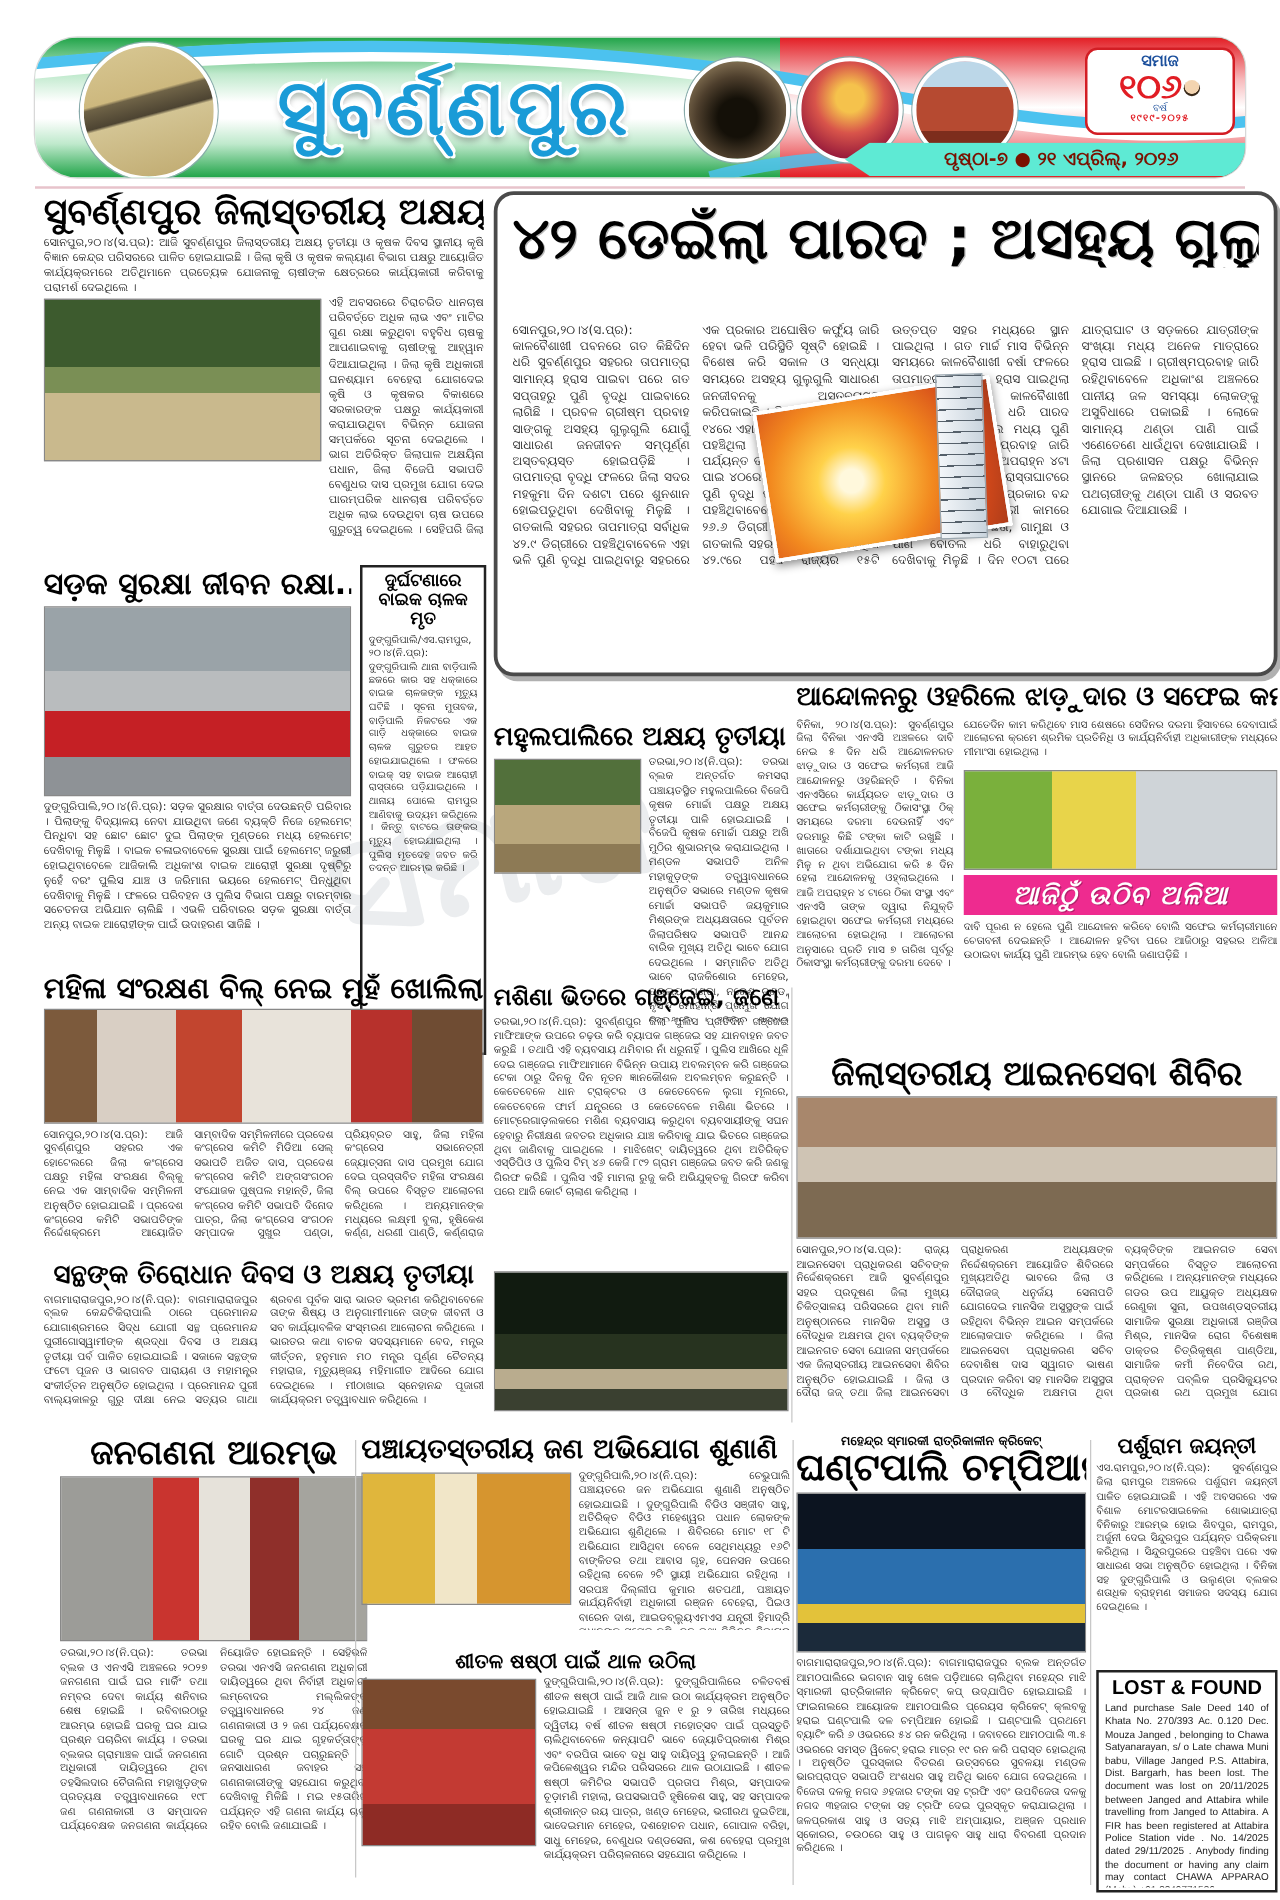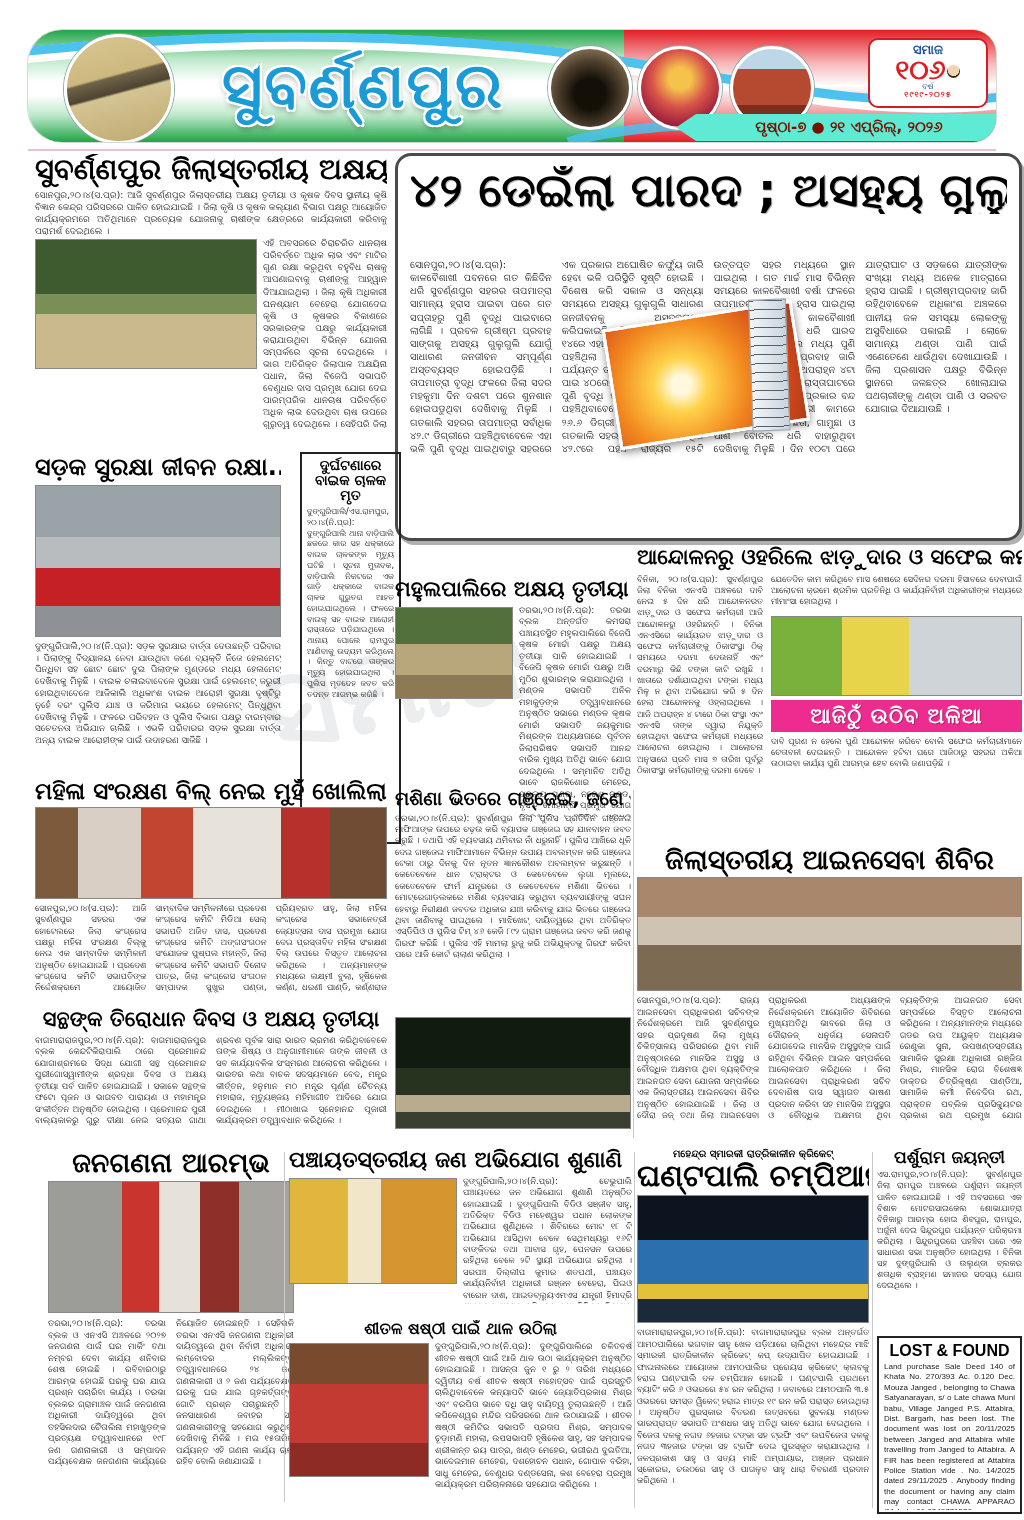--- a/index.html
+++ b/index.html
@@ -64,21 +64,21 @@
   .ph-mahul{background:linear-gradient(180deg,#52703b 0 40%,#b9a77c 40% 75%,#8d7a55 75% 100%);}
   .ph-sweeper{background:linear-gradient(90deg,#7ab03c 0 28%,#e8d44a 28% 55%,#cfd4d8 55% 100%);}
   .ph-ganja{background:linear-gradient(180deg,#111b10 0 45%,#27331f 45% 70%,#b9ac8e 70% 85%,#3a4030 85% 100%);}
   .ph-legal{background:linear-gradient(180deg,#a8876c 0 35%,#cfc4b4 35% 60%,#7d6a52 60% 100%);}
   .ph-census{background:linear-gradient(90deg,#9c9c98 0 30%,#c9342f 30% 45%,#e6e2da 45% 62%,#8f2f2a 62% 78%,#a5a49e 78% 100%);}
   .ph-hearing{background:linear-gradient(90deg,#e0b63c 0 35%,#f1e6c8 35% 55%,#d6952f 55% 100%);}
   .ph-shital{background:linear-gradient(180deg,#7a4a2e 0 30%,#c33a33 30% 75%,#8e2b25 75% 100%);}
   .ph-cricket{background:linear-gradient(180deg,#0c1420 0 35%,#2b6fae 35% 70%,#e3c23a 70% 82%,#1b2a3a 82% 100%);}
   
   .pink-banner{background:#ee2b8f;color:#fff;font-weight:bold;text-align:center;font-size:21px;
-     padding:4px 2px;letter-spacing:1px;text-shadow:1px 1px 0 rgba(0,0,0,.25);}
+     padding:4px 2px;letter-spacing:1px;text-shadow:1px 1px 0 rgba(0,0,0,.25);font-style:italic;}
   .boxed{border:2px solid #222;padding:4px 5px;}
   .lostfound-title{font-family:"Liberation Sans",sans-serif;font-weight:bold;font-size:16px;text-align:center;color:#000;}
   .lostfound-body{font-family:"Liberation Sans",sans-serif;font-size:8px;line-height:1.3;text-align:justify;color:#222;}
   .watermark{position:absolute;left:225px;top:585px;width:340px;height:220px;transform:rotate(-13deg);
      font-size:115px;font-weight:bold;color:#6b7a88;opacity:.13;line-height:200px;text-align:center;pointer-events:none;}
 </style>
 </head>
 <body>
 
 <div class="page">
@@ -124,21 +124,21 @@
       <div class="body" style="font-size:9px;height:192px;">ଏହି ଅବସରରେ ଚିରାଚରିତ ଧାନଚାଷ ପରିବର୍ତ୍ତେ ଅଧିକ ଲାଭ ଏବଂ ମାଟିର ଗୁଣ ରକ୍ଷା କରୁଥିବା ବହୁବିଧ ଚାଷକୁ ଆପଣାଇବାକୁ ଚାଷୀଙ୍କୁ ଆହ୍ୱାନ ଦିଆଯାଇଥିଲା । ଜିଲା କୃଷି ଅଧିକାରୀ ଘନଶ୍ୟାମ ବେହେରା ଯୋଗଦେଇ କୃଷି ଓ କୃଷକର ବିକାଶରେ ସରକାରଙ୍କ ପକ୍ଷରୁ କାର୍ଯ୍ୟକାରୀ କରାଯାଉଥିବା ବିଭିନ୍ନ ଯୋଜନା ସମ୍ପର୍କରେ ସୂଚନା ଦେଇଥିଲେ । ଭାଗ ଅତିରିକ୍ତ ଜିଲାପାଳ ଅକ୍ଷୟିନା ପଧାନ, ଜିଲା ବିଜେପି ସଭାପତି ବେଣୁଧର ଦାସ ପ୍ରମୁଖ ଯୋଗ ଦେଇ ପାରମ୍ପରିକ ଧାନଚାଷ ପରିବର୍ତ୍ତେ ଅଧିକ ଲାଭ ଦେଉଥିବା ଚାଷ ଉପରେ ଗୁରୁତ୍ୱ ଦେଇଥିଲେ । ସେହିପରି ଜିଲା କୃଷକ ସଂଗଠନ ପକ୍ଷରୁ ସହର ଉପକଣ୍ଠ ଗ୍ରାମର ଅଗ୍ରଣୀ ଚାଷୀ ବିଦ୍ୟାଧର ଷଡ଼ଙ୍ଗୀଙ୍କ ଜମିରେ ବଳଦେବ, ଶ୍ରୀଦେବ, ବନଦେବ, ହଳ ଲଙ୍ଗଳକୁ ପୂଜାର୍ଚ୍ଚନା ପରେ ଜିଲା ସଭାପତି ଦୈବକୃଷ୍ଣ ଭୋଇ ଅଖି ମୁଠି ଧାନ ବୁଣାଇ ଶୁଭାରମ୍ଭ କରିଥିଲେ । ଜିଲା କୃଷକ ସଂଗଠନର ଅନେକ ଚାଷୀ ସାମିଲ ହୋଇଥିଲେ ।</div>
     </div>
   </div>
 
   <div class="art" style="left:35px;top:455px;width:246px;height:316px;">
     <h2 style="font-size:24px;white-space:nowrap;">ସଡ଼କ ସୁରକ୍ଷା ଜୀବନ ରକ୍ଷା...</h2>
     <div class="photo ph-bike" style="width:100%;height:152px;margin-top:4px;"></div>
     <div class="body" style="font-size:8.8px;margin-top:4px;height:128px;">ଦୁଙ୍ଗୁରିପାଲି,୨୦।୪(ନି.ପ୍ର): ସଡ଼କ ସୁରକ୍ଷାର ବାର୍ତ୍ତା ଦେଉଛନ୍ତି ପରିବାର । ପିଲାଙ୍କୁ ବିଦ୍ୟାଳୟ ନେବା ଯାଉଥିବା ଜଣେ ବ୍ୟକ୍ତି ନିଜେ ହେଲମେଟ୍ ପିନ୍ଧିବା ସହ ଛୋଟ ଛୋଟ ଦୁଇ ପିଲାଙ୍କ ମୁଣ୍ଡରେ ମଧ୍ୟ ହେଲମେଟ୍ ଦେଖିବାକୁ ମିଳୁଛି । ବାଇକ ଚଳାଇବାବେଳେ ସୁରକ୍ଷା ପାଇଁ ହେଲମେଟ୍ ଜରୁରୀ ହୋଇଥିବାବେଳେ ଆଜିକାଲି ଅଧିକାଂଶ ବାଇକ ଆରୋହୀ ସୁରକ୍ଷା ଦୃଷ୍ଟିରୁ ନୁହେଁ ବରଂ ପୁଲିସ ଯାଞ୍ଚ ଓ ଜରିମାନା ଭୟରେ ହେଲମେଟ୍ ପିନ୍ଧୁଥିବା ଦେଖିବାକୁ ମିଳୁଛି । ଫଳରେ ପରିବହନ ଓ ପୁଲିସ ବିଭାଗ ପକ୍ଷରୁ ବାରମ୍ବାର ସଚେତନତା ଅଭିଯାନ ଚାଲିଛି । ଏଭଳି ପରିବାରର ସଡ଼କ ସୁରକ୍ଷା ବାର୍ତ୍ତା ଅନ୍ୟ ବାଇକ ଆରୋହୀଙ୍କ ପାଇଁ ଉଦାହରଣ ସାଜିଛି ।</div>
   </div>
 
-  <div class="art boxed" style="left:300px;top:452px;width:101px;height:392px;">
+  <div class="art boxed" style="left:288px;top:452px;width:101px;height:392px;">
     <h2 style="font-size:14px;text-align:center;">ଦୁର୍ଘଟଣାରେ ବାଇକ ଚାଳକ ମୃତ</h2>
     <div class="body" style="font-size:8px;margin-top:4px;height:260px;">ଦୁଙ୍ଗୁରିପାଲି/ଏସ.ରାମପୁର, ୨୦।୪(ନି.ପ୍ର): ଦୁଙ୍ଗୁରିପାଲି ଥାନା ବାଡ଼ିପାଲି ଛକରେ କାର ସହ ଧକ୍କାରେ ବାଇକ ଚାଳକଙ୍କ ମୃତ୍ୟୁ ଘଟିଛି । ସୂଚନା ମୁତାବକ, ବାଡ଼ିପାଲି ନିକଟରେ ଏକ ଗାଡ଼ି ଧକ୍କାରେ ବାଇକ ଚାଳକ ଗୁରୁତର ଆହତ ହୋଇଯାଇଥିଲେ । ଫଳରେ ବାଇକ୍ ସହ ବାଇକ ଆରୋହୀ ରାସ୍ତାରେ ପଡ଼ିଯାଇଥିଲେ । ଥାନାୟ ପୋଲେ ରାମପୁର ଆଣିବାକୁ ଉଦ୍ୟମ କରିଥିଲେ । କିନ୍ତୁ ବାଟରେ ତାଙ୍କର ମୃତ୍ୟୁ ହୋଇଯାଇଥିଲା । ପୁଲିସ ମୃତଦେହ ଜବତ କରି ତଦନ୍ତ ଆରମ୍ଭ କରିଛି ।</div>
   </div>
 
   <div class="art" style="left:395px;top:546px;width:236px;height:248px;margin-top:32px;">
     <h2 style="font-size:21px;white-space:nowrap;">ମହୁଲପାଲିରେ ଅକ୍ଷୟ ତୃତୀୟା</h2>
     <div style="margin-top:4px;">
       <div class="photo fl ph-mahul" style="width:118px;height:92px;"></div>
       <div class="body" style="font-size:8.6px;height:212px;">ତରଭା,୨୦।୪(ନି.ପ୍ର): ତରଭା ବ୍ଲକ ଅନ୍ତର୍ଗତ କମସରା ପଞ୍ଚାୟତସ୍ଥିତ ମହୁଲପାଲିରେ ବିଜେପି କୃଷକ ମୋର୍ଚ୍ଚା ପକ୍ଷରୁ ଅକ୍ଷୟ ତୃତୀୟା ପାଳି ହୋଇଯାଇଛି । ବିଜେପି କୃଷକ ମୋର୍ଚ୍ଚା ପକ୍ଷରୁ ଅଖି ମୁଠିର ଶୁଭାରମ୍ଭ କରାଯାଇଥିଲା । ମଣ୍ଡଳ ସଭାପତି ଅନିଳ ମହାକୁଡ଼ଙ୍କ ତତ୍ତ୍ୱାବଧାନରେ ଅନୁଷ୍ଠିତ ସଭାରେ ମଣ୍ଡଳ କୃଷକ ମୋର୍ଚ୍ଚା ସଭାପତି ଜୟକୁମାର ମିଶ୍ରଙ୍କ ଅଧ୍ୟକ୍ଷତାରେ ପୂର୍ବତନ ଜିଲାପରିଷଦ ସଭାପତି ଆନନ୍ଦ ବାରିକ ମୁଖ୍ୟ ଅତିଥି ଭାବେ ଯୋଗ ଦେଇଥିଲେ । ସମ୍ମାନିତ ଅତିଥି ଭାବେ ରାଜକିଶୋର ମେହେର, ପ୍ରଲୟ ପଣ୍ଡା, ନରେଶ ଚଣ୍ଡ, ନୃସିଂହ ମୋହାନ୍ତି ପ୍ରମୁଖ ଯୋଗ ଦେଇଥିଲେ । ଅଞ୍ଚଳର ଶତାଧିକ ଚାଷୀ ଅଂଶଗ୍ରହଣ କରି ବିଧିବଦ୍ଧ ଭାବେ ଅଖି ମୁଠି ଅନୁଷ୍ଠାନ ପାଳନ କରିଥିଲେ ।</div>
     </div>

